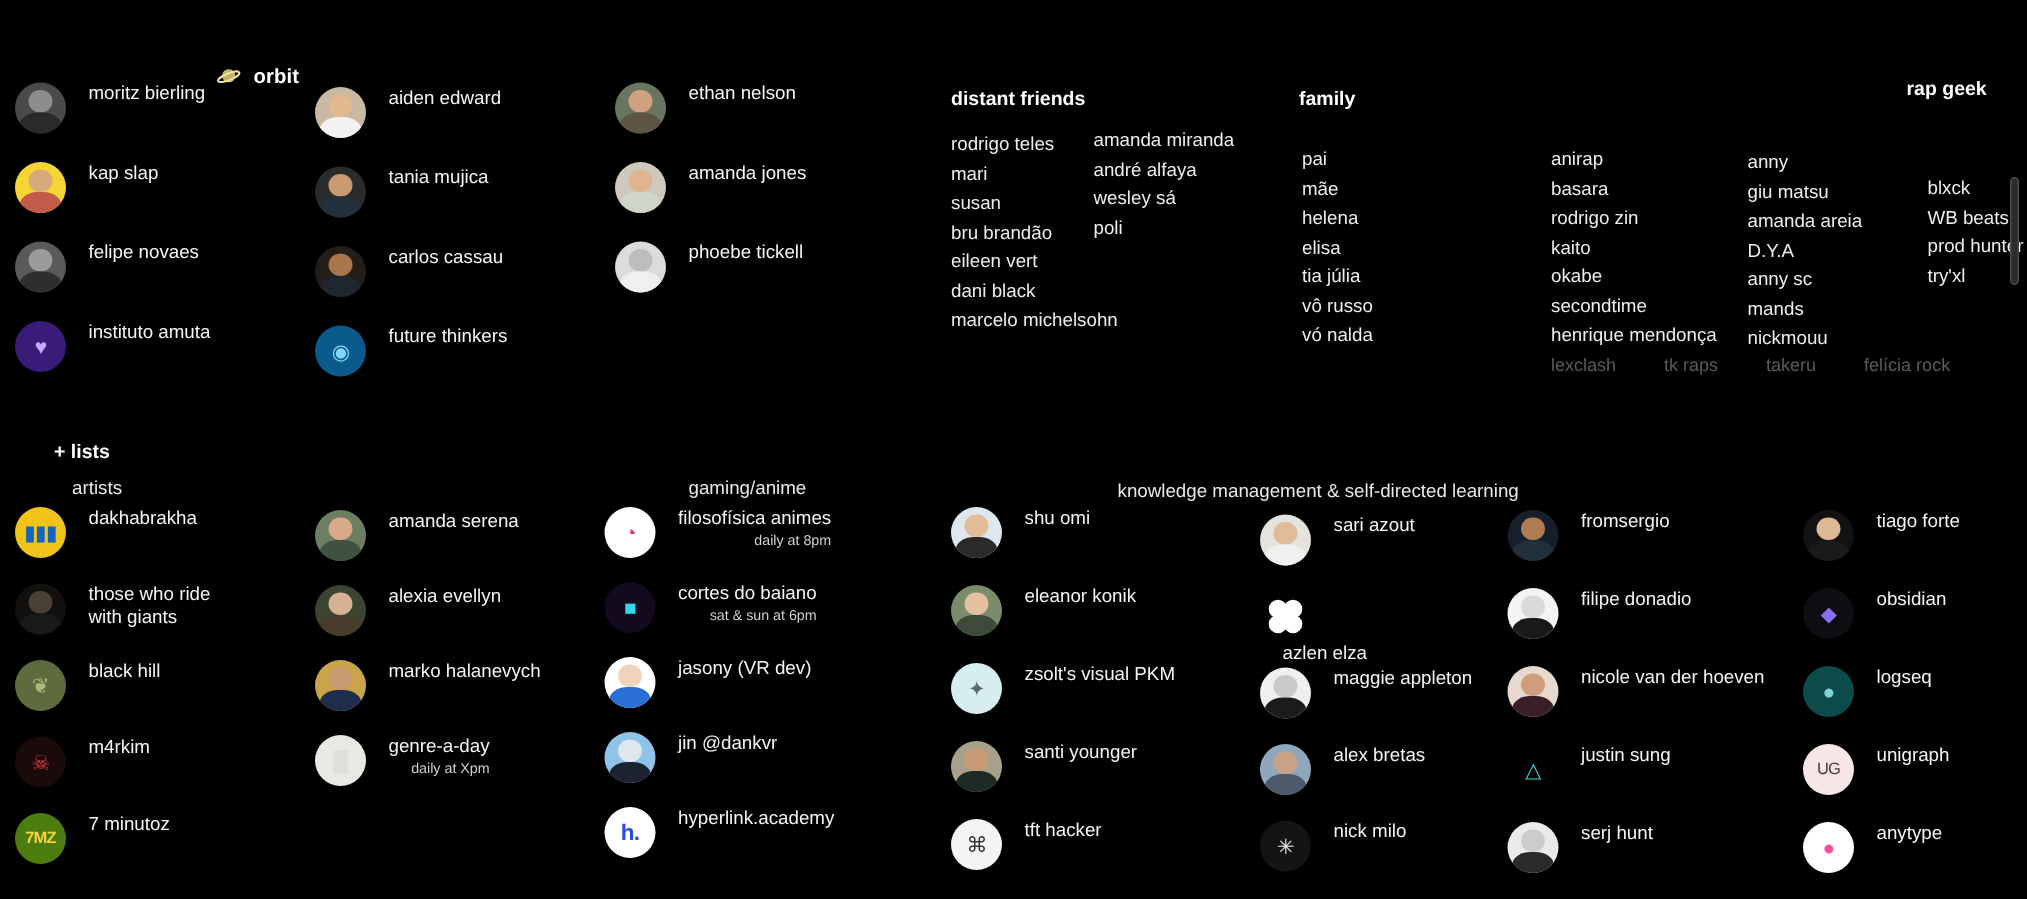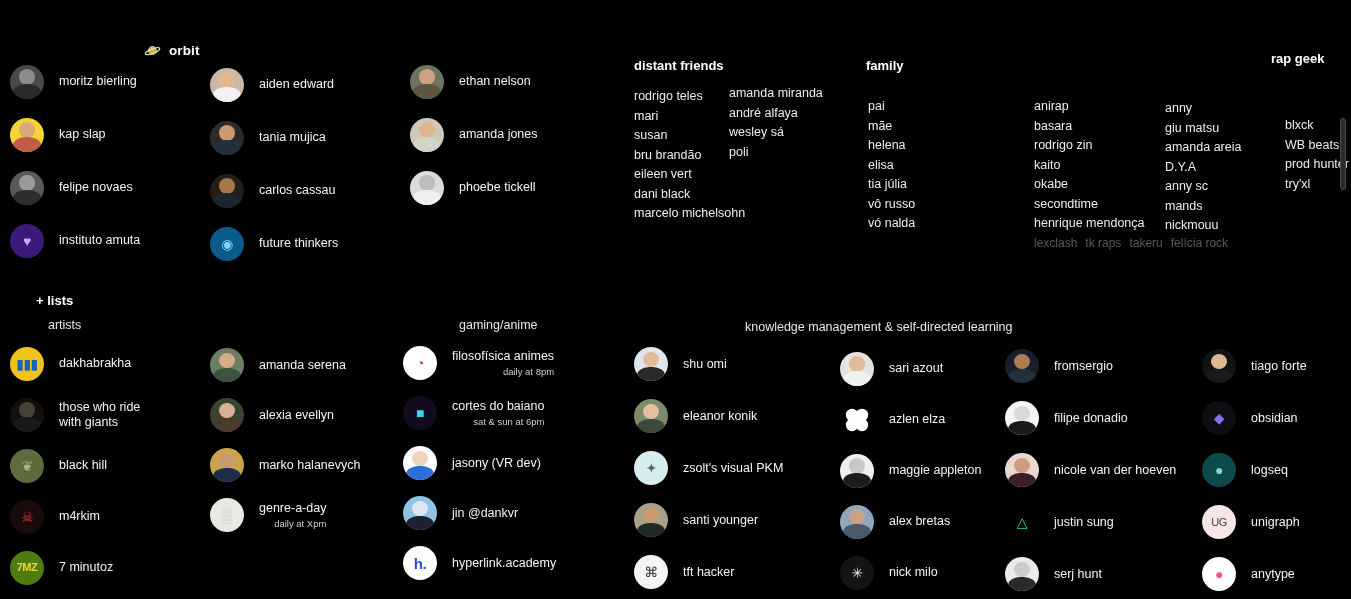--- a/index.html
+++ b/index.html
@@ -61,21 +61,21 @@
     color: #e8e8e8;
     white-space: nowrap;
   }
 
   
   .av-col { position: absolute; }
   .av-row {
     position: relative;
     height: 52px;
     display: flex;
-    align-items: center;
+    align-items: flex-start;
   }
   .av {
     width: 34px; height: 34px;
     border-radius: 50%;
     flex: 0 0 34px;
     background: #1a1a1a;
     overflow: hidden;
     position: relative;
   }
   .av-txt {
@@ -102,21 +102,21 @@
   .plain-col { position: absolute; }
   .plain-item {
     font-size: 12.5px;
     color: #ededed;
     line-height: 19.5px;
     white-space: nowrap;
   }
   .muted-row {
     position: absolute;
     display: flex;
-    gap: 8px;
+    gap: 32px;
   }
   .muted-item {
     font-size: 12px;
     color: #5a5a5a;
     white-space: nowrap;
   }
 
   
   .scrollbar-track {
     position: absolute;
@@ -496,21 +496,21 @@
   </div>
 <div class="av-col" id="km-c2" style="left:840px; top:343px;">
     <div class="av-row" style="height: 51px;">
       <div class="av" style="background: rgb(230, 226, 221);">
         <div class="face" style="--sk: #e0bb9a; --cl: #f0f0f0;"></div>
       </div>
       <div class="av-txt">
         <div class="av-name">sari azout</div>
       </div>
     </div>
-    <div class="av-row" style="height: 51px;">
+    <div class="av-row" style="height: 51px; flex-direction: column;">
       <div class="av" style="background: transparent;"><svg width="34" height="34" viewBox="0 0 34 34">
           <circle cx="12" cy="12" r="6.2" fill="#fff"></circle>
           <circle cx="22" cy="12" r="6.2" fill="#fff"></circle>
           <circle cx="12" cy="22" r="6.2" fill="#fff"></circle>
           <circle cx="22" cy="22" r="6.2" fill="#fff"></circle>
           <rect x="13" y="13" width="8" height="8" fill="#fff"></rect>
         </svg></div>
       <div class="av-txt">
         <div class="av-name">azlen elza</div>
       </div>

